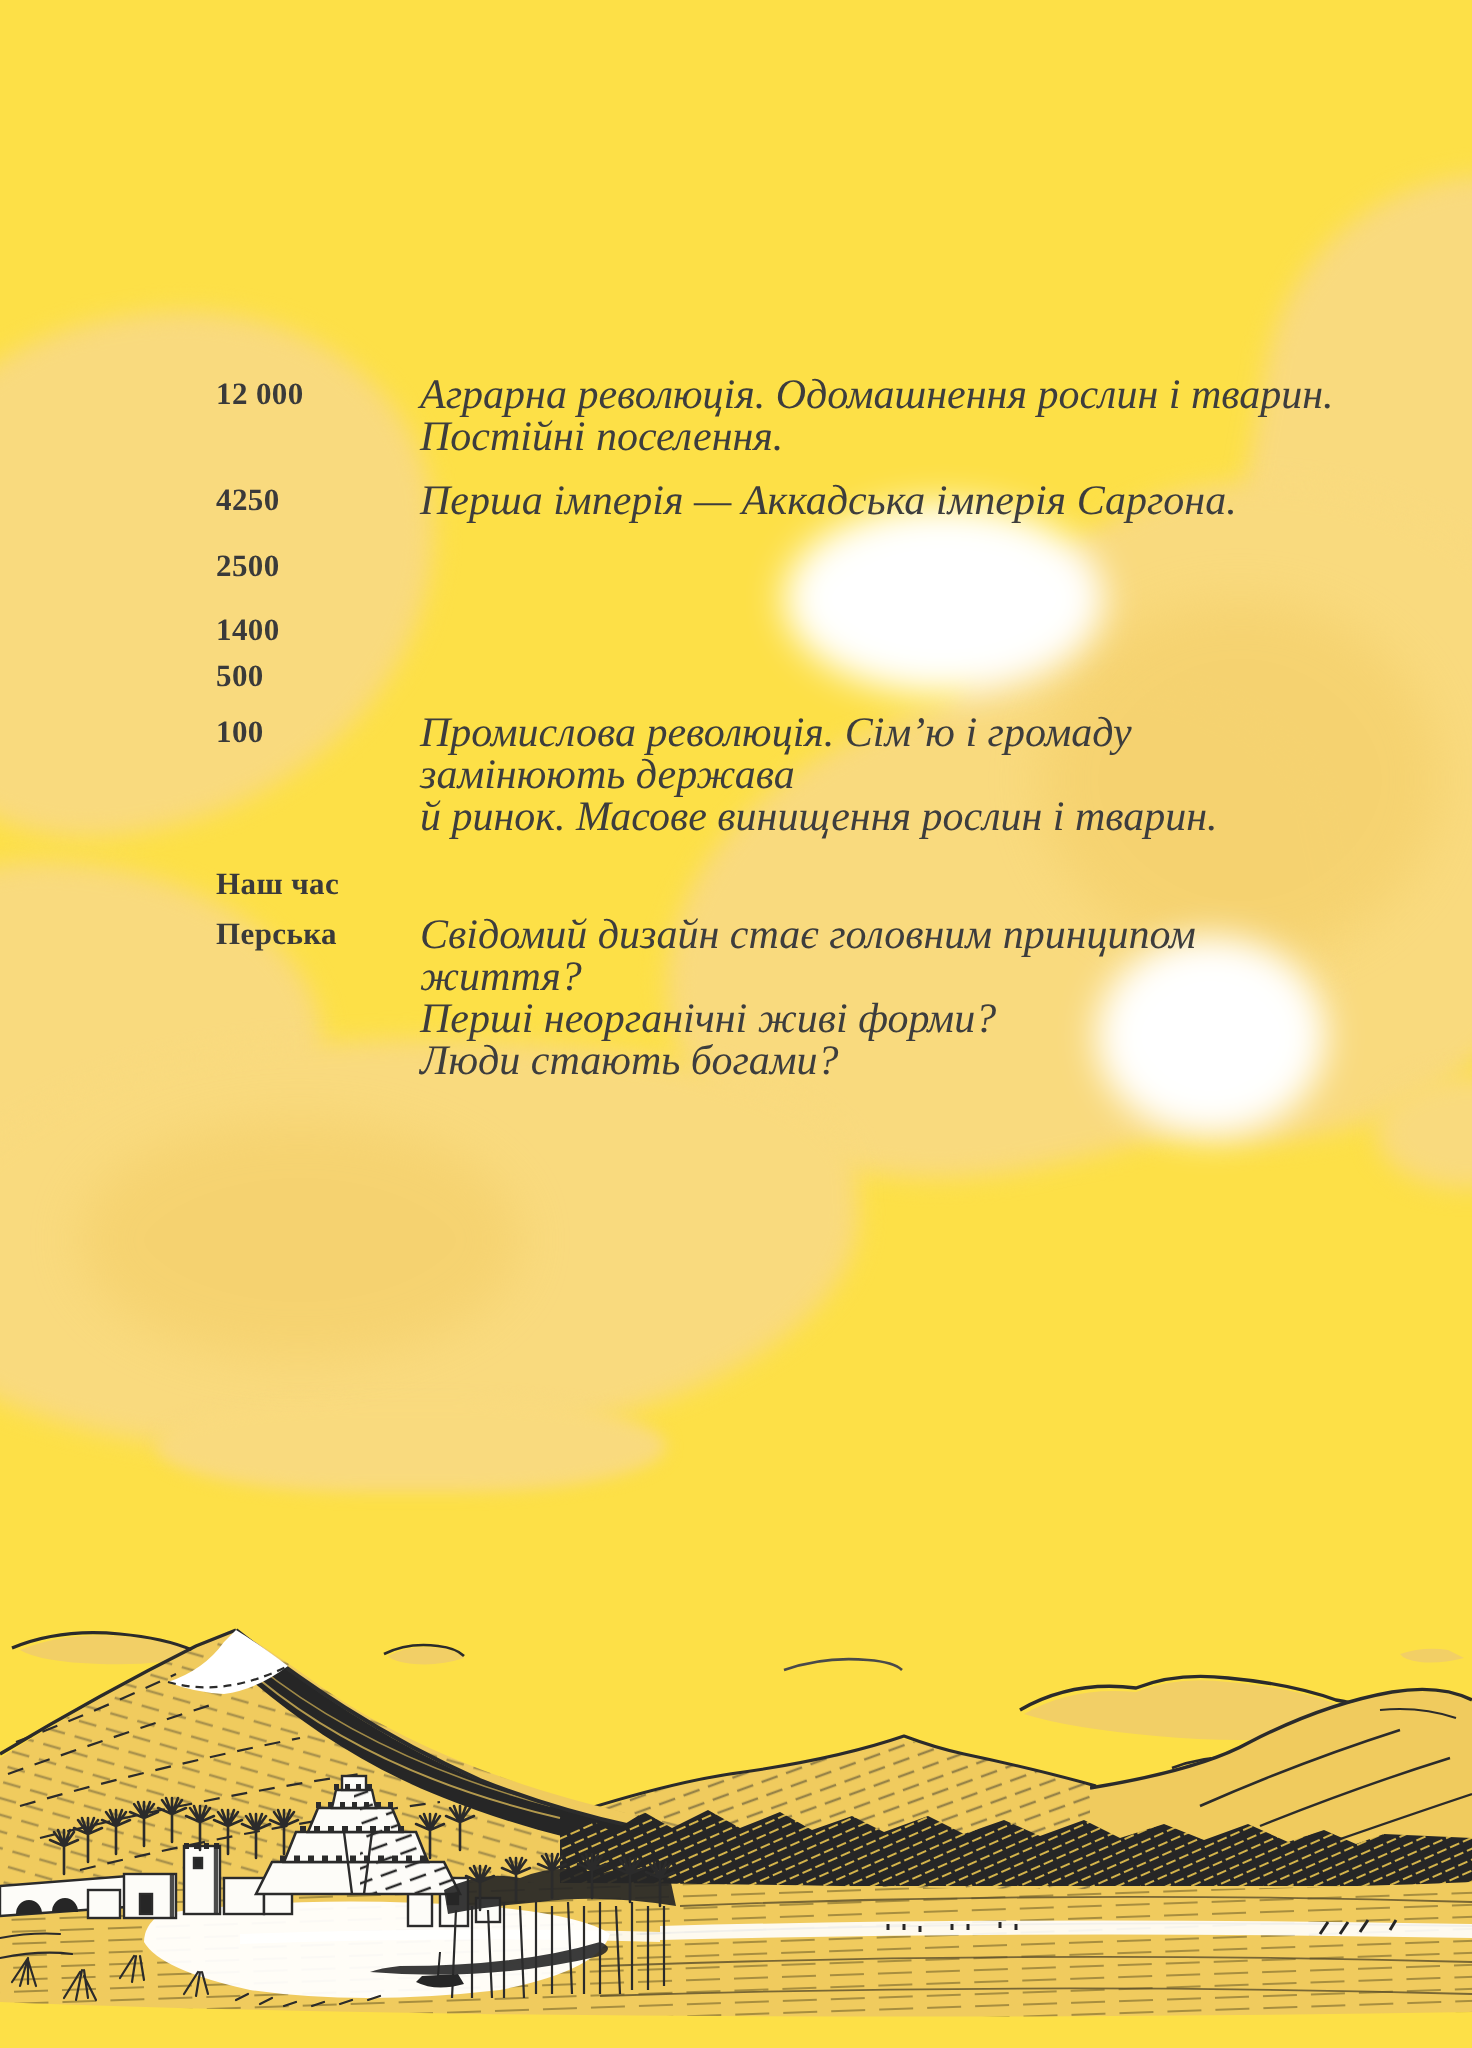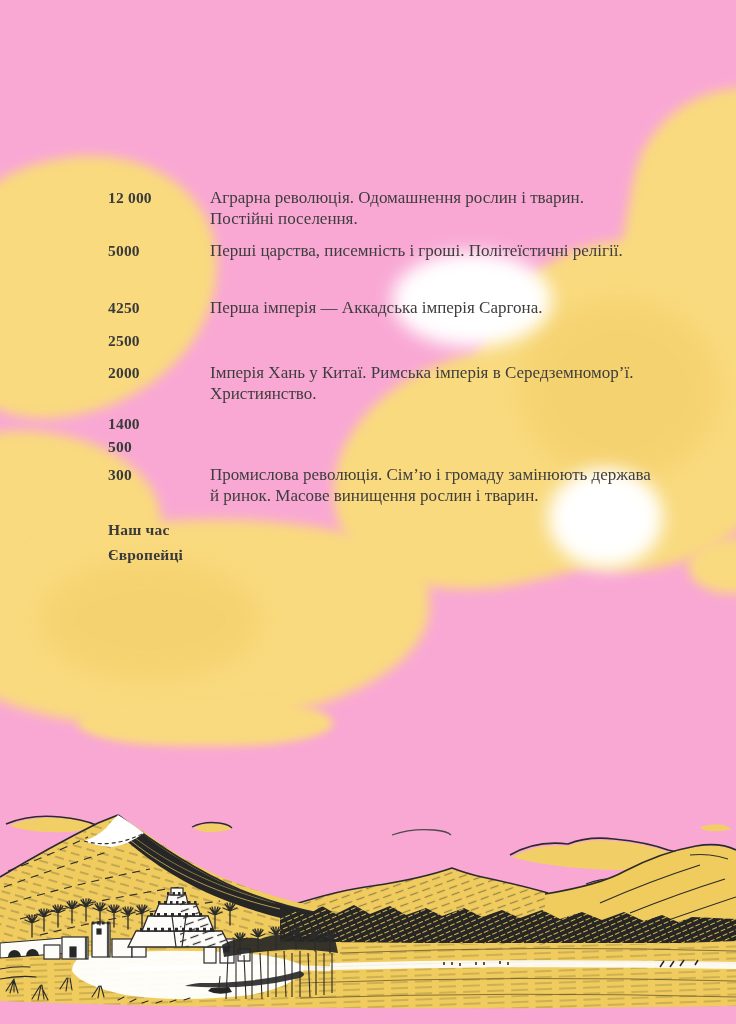--- a/index.html
+++ b/index.html
@@ -1,17 +1,17 @@
 <!DOCTYPE html>
 <html><head>
 <meta charset="utf-8">
 <style>
   html,body{margin:0;padding:0;background:#ffffff;}
   .page{
-    position:relative;width:736px;height:1024px;overflow:hidden;background:#f9a8d4;
+    position:relative;width:736px;height:1024px;overflow:hidden;background:#fde047;
     font-family:"Liberation Serif","DejaVu Serif",serif;color:#3d3d3d;
   }
   
   .blob{position:absolute;background:#f9da7e;filter:blur(6px);z-index:1;}
   .blob.deep{background:#f3cd66;opacity:.55;filter:blur(12px);z-index:2;}
   .hole{position:absolute;background:#ffffff;filter:blur(9px);border-radius:50%;z-index:3;}
   .b1{left:-70px;top:158px;width:290px;height:255px;border-radius:52% 48% 60% 40%/55% 45% 58% 42%;transform:rotate(-10deg);}
   .b2{left:628px;top:88px;width:230px;height:265px;border-radius:55% 45% 50% 50%/48% 52% 60% 40%;transform:rotate(10deg);}
   .b3a{left:470px;top:242px;width:330px;height:330px;border-radius:48% 52% 55% 45%/52% 48% 55% 45%;transform:rotate(6deg);}
   .b3b{left:330px;top:350px;width:340px;height:235px;border-radius:55% 45% 48% 52%/58% 42% 50% 50%;transform:rotate(-12deg);}
@@ -20,21 +20,21 @@
   .b6{left:78px;top:700px;width:255px;height:46px;border-radius:50%/62%;filter:blur(4px);}
   .b7{left:688px;top:538px;width:90px;height:56px;border-radius:50%;}
   .d1{left:520px;top:300px;width:200px;height:180px;border-radius:50%;}
   .d2{left:40px;top:560px;width:220px;height:120px;border-radius:50%;}
   .h1{left:392px;top:252px;width:160px;height:95px;}
   .h2{left:548px;top:468px;width:115px;height:100px;}
   
   .timeline{position:absolute;left:108px;top:187px;width:560px;z-index:10;}
   .row{display:flex;align-items:flex-start;}
   .date{flex:0 0 102px;font-weight:700;font-size:15.5px;line-height:21px;color:#3a3a3a;letter-spacing:.2px;}
-  .entry{flex:1 1 auto;font-size:17px;line-height:21px;white-space:pre-line;color:#3d3d3d;}
+  .entry{flex:1 1 auto;font-size:21px;line-height:21px;white-space:pre-line;color:#3d3d3d;font-style:italic;}
   .m11{margin-bottom:11px}.m36{margin-bottom:36px}.m12{margin-bottom:12px}
   .m9{margin-bottom:9px}.m14{margin-bottom:2px}.m7{margin-bottom:7px}
   .m13{margin-bottom:13px}.m4{margin-bottom:4px}
   
   .illustration{position:absolute;left:0;top:795px;width:736px;height:229px;z-index:5;}
 </style>
 </head>
 <body>
 
 <div class="page">
@@ -51,52 +51,46 @@
   <div class="blob deep d2"></div>
   <div class="hole h1"></div>
   <div class="hole h2"></div>
 
   <div class="timeline">
     <div class="row m11">
       <div class="date">12 000</div>
       <div class="entry">Аграрна революція. Одомашнення рослин і тварин.
 Постійні поселення.</div>
     </div>
-    <div class="row m36">
-      <div class="date">5000</div>
-      <div class="entry">Перші царства, писемність і гроші. Політеїстичні релігії.</div>
-    </div>
     <div class="row m12">
       <div class="date">4250</div>
       <div class="entry">Перша імперія — Аккадська імперія Саргона.</div>
     </div>
     <div class="row m11">
       <div class="date">2500</div>
     </div>
-    <div class="row m9">
-      <div class="date">2000</div>
-      <div class="entry">Імперія Хань у Китаї. Римська імперія в Середземномор’ї.
-Християнство.</div>
-    </div>
     <div class="row m14">
       <div class="date">1400</div>
     </div>
     <div class="row m7">
       <div class="date">500</div>
     </div>
     <div class="row m13">
-      <div class="date">300</div>
+      <div class="date">100</div>
       <div class="entry">Промислова революція. Сім’ю і громаду замінюють держава
 й ринок. Масове винищення рослин і тварин.</div>
     </div>
     <div class="row m4">
       <div class="date">Наш час</div>
     </div>
     <div class="row">
-      <div class="date">Європейці</div>
+      <div class="date">Перська</div>
+      <div class="entry">Свідомий дизайн стає головним принципом життя?
+Перші неорганічні живі форми?
+Люди стають богами?</div>
     </div>
   </div>
 
   <svg class="illustration" viewBox="0 0 736 229" xmlns="http://www.w3.org/2000/svg">
     <defs>
       <pattern id="hd" width="13" height="7" patternUnits="userSpaceOnUse" patternTransform="rotate(-20)">
         <line x1="0" y1="3.5" x2="8.5" y2="3.5" stroke="#2b2b2b" stroke-width="1.25"></line>
       </pattern>
       <pattern id="hdM" width="14" height="8" patternUnits="userSpaceOnUse" patternTransform="rotate(16)">
         <line x1="0" y1="4" x2="9" y2="4" stroke="#2b2b2b" stroke-width="1.3"></line>

